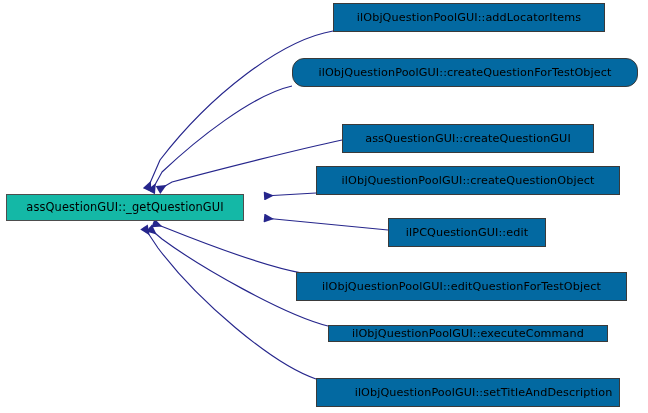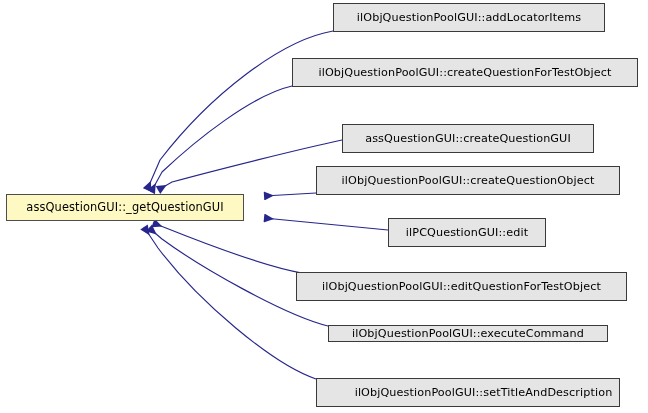--- a/index.html
+++ b/index.html
@@ -29,26 +29,26 @@
     display: flex;
     align-items: center;
     justify-content: center;
     white-space: nowrap;
     font-size: 11.2px;
     line-height: 1;
     color: #000000;
     letter-spacing: 0.01em;
   }
   .gnode.caller {
-    background: #e5e5e5;
+    background: #0369a1;
     border: 1px solid #3a3a3a;
     text-align: right;
   }
   .gnode.center {
-    background: #fef9c3;
+    background: #14b8a6;
     border: 1px solid #4d4d4d;
     font-size: 11.4px;
     align-items: center;
   }
   .gnode-label {
     display: block;
     padding: 0 2px;
   }
 </style>
 </head>
@@ -75,21 +75,21 @@
   </svg>
 
   <div class="gnode center" style="left: 6px; top: 194px; width: 238px; height: 27px;">
     <span class="gnode-label">assQuestionGUI::_getQuestionGUI</span>
   </div>
 
   <div id="caller-nodes">
       <div class="gnode caller" style="left: 333px; top: 3px; width: 272px; height: 29px;">
         <span class="gnode-label">ilObjQuestionPoolGUI::addLocatorItems</span>
       </div>
-      <div class="gnode caller" style="left: 292px; top: 58px; width: 346px; height: 29px;">
+      <div class="gnode caller" style="left: 292px; top: 58px; width: 346px; height: 29px; border-radius: 12px;">
         <span class="gnode-label">ilObjQuestionPoolGUI::createQuestionForTestObject</span>
       </div>
       <div class="gnode caller" style="left: 342px; top: 124px; width: 252px; height: 29px;">
         <span class="gnode-label">assQuestionGUI::createQuestionGUI</span>
       </div>
       <div class="gnode caller" style="left: 316px; top: 166px; width: 304px; height: 29px;">
         <span class="gnode-label">ilObjQuestionPoolGUI::createQuestionObject</span>
       </div>
       <div class="gnode caller" style="left: 388px; top: 218px; width: 158px; height: 29px;">
         <span class="gnode-label">ilPCQuestionGUI::edit</span>

